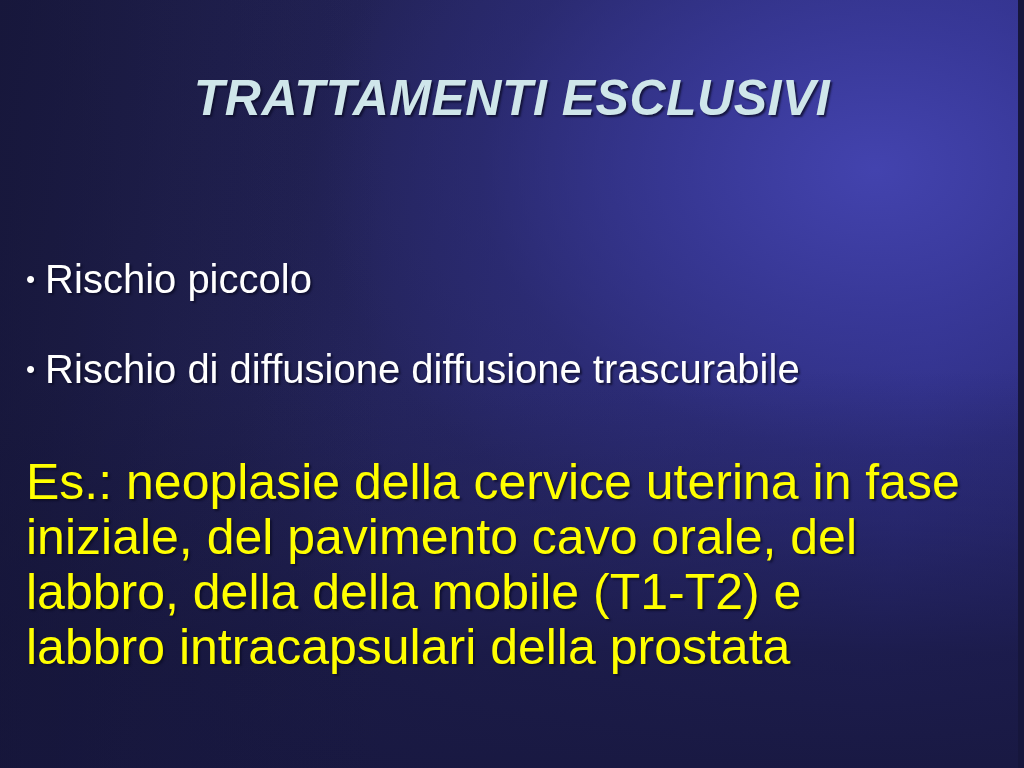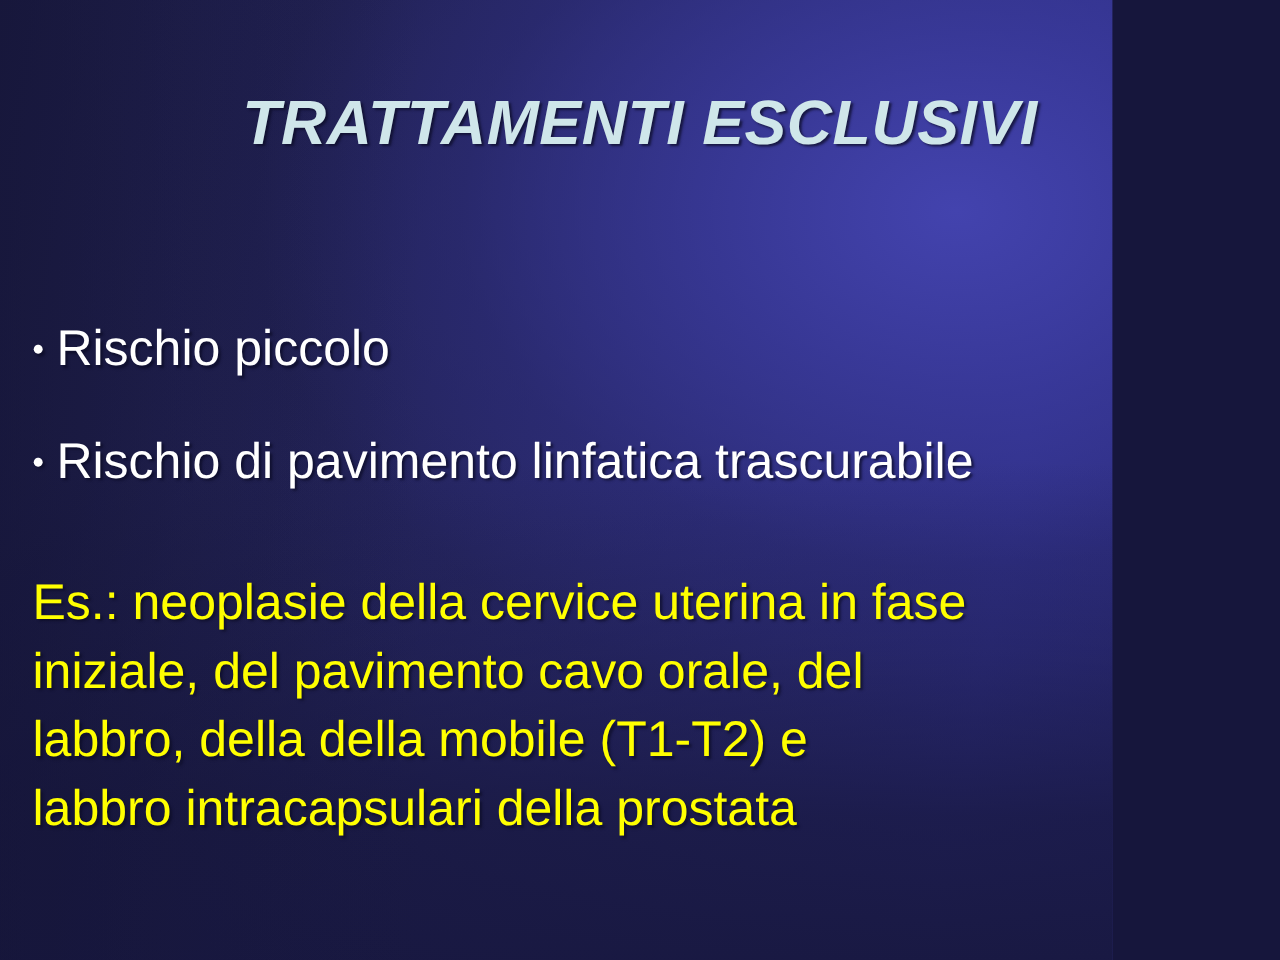--- a/index.html
+++ b/index.html
@@ -6,21 +6,21 @@
     margin: 0;
     padding: 0;
     width: 1024px;
     height: 768px;
     overflow: hidden;
     background: #16163c;
   }
 
   #slide {
     position: relative;
-    width: 890px;
+    width: 1018px;
     height: 768px;
     overflow: hidden;
     font-family: "Liberation Sans", sans-serif;
     background-color: #1a1a45;
   }
 
   
   #bg-base {
     position: absolute;
     inset: 0;
@@ -105,21 +105,21 @@
   .bullet-text {
     flex: 0 1 auto;
   }
 
   .example-block {
     position: absolute;
     left: 26px;
     top: 455px;
     width: 980px;
     color: #ffff00;
-    font-size: 40px;
+    font-size: 50px;
     line-height: 55px;
     text-shadow: 2px 2px 2px rgba(10,10,36,0.65);
   }
   .example-line {
     white-space: nowrap;
   }
 </style>
 </head>
 <body>
 
@@ -135,21 +135,21 @@
 
     <div class="bullet-list">
 
       <div class="bullet-item">
         <span class="bullet-marker">•</span>
         <span class="bullet-text">Rischio piccolo</span>
       </div>
 
       <div class="bullet-item">
         <span class="bullet-marker">•</span>
-        <span class="bullet-text">Rischio di pavimento linfatica trascurabile</span>
+        <span class="bullet-text">Rischio di diffusione diffusione trascurabile</span>
       </div>
 
     </div>
 
     <div class="example-block">
       <div class="example-line">Es.: neoplasie della cervice uterina in fase</div>
       <div class="example-line">iniziale, del pavimento cavo orale, del</div>
       <div class="example-line">labbro, della della mobile (T1-T2) e</div>
       <div class="example-line">labbro intracapsulari della prostata</div>
     </div>

